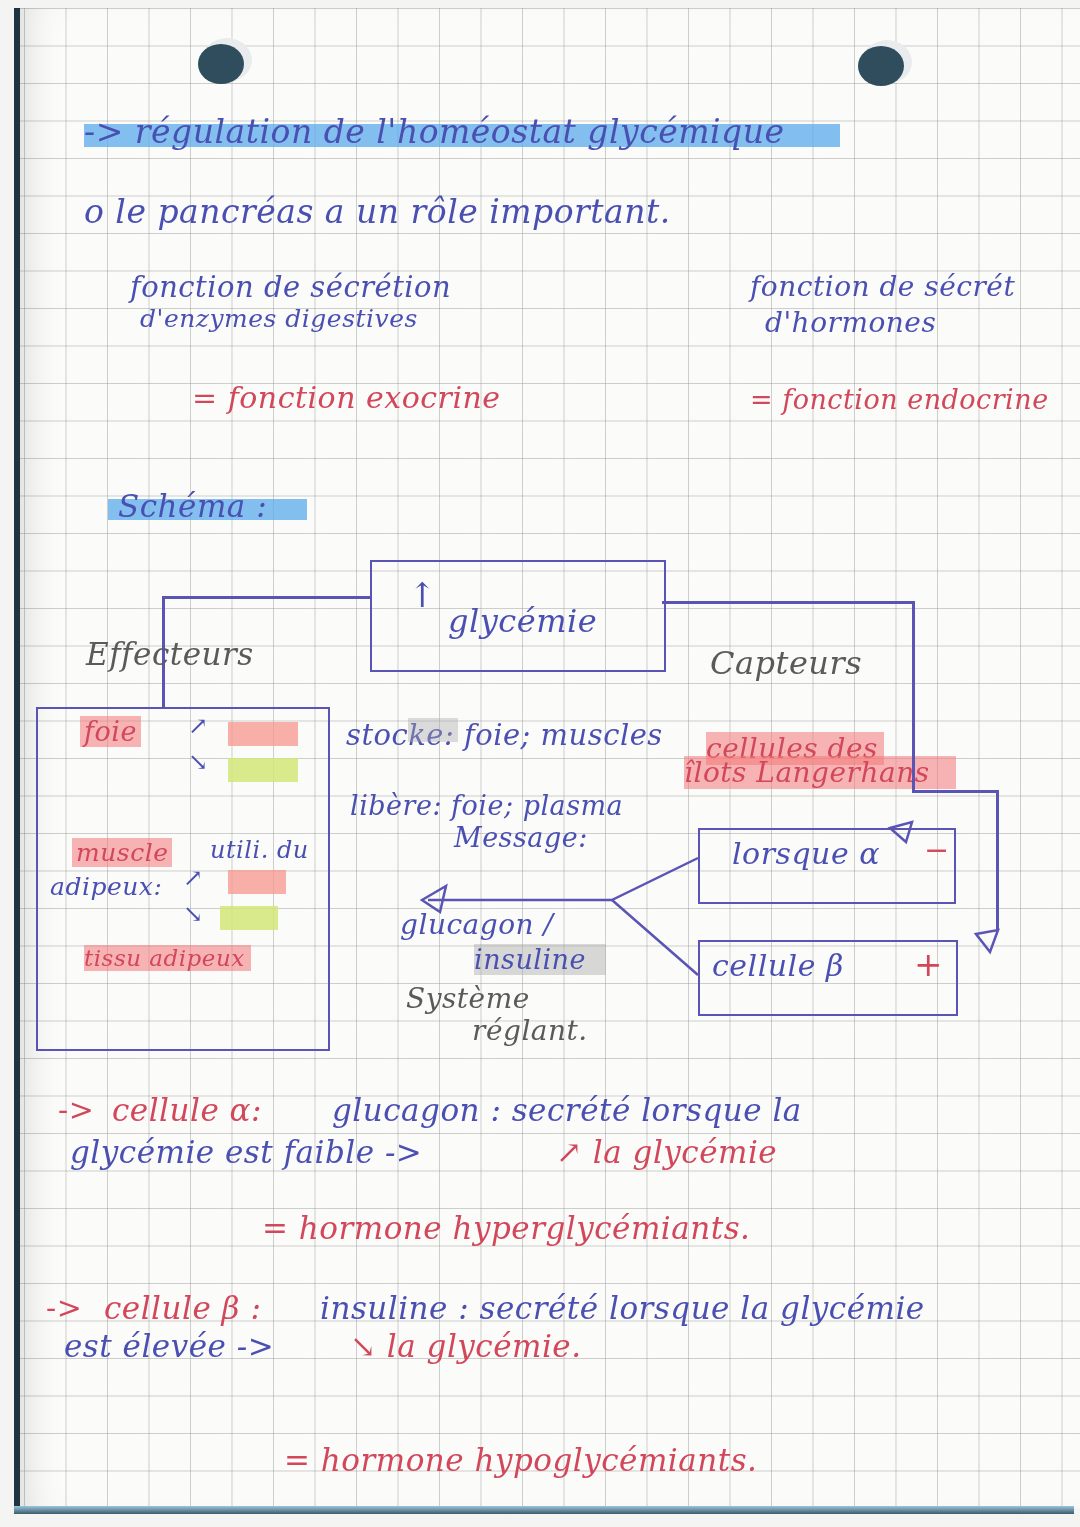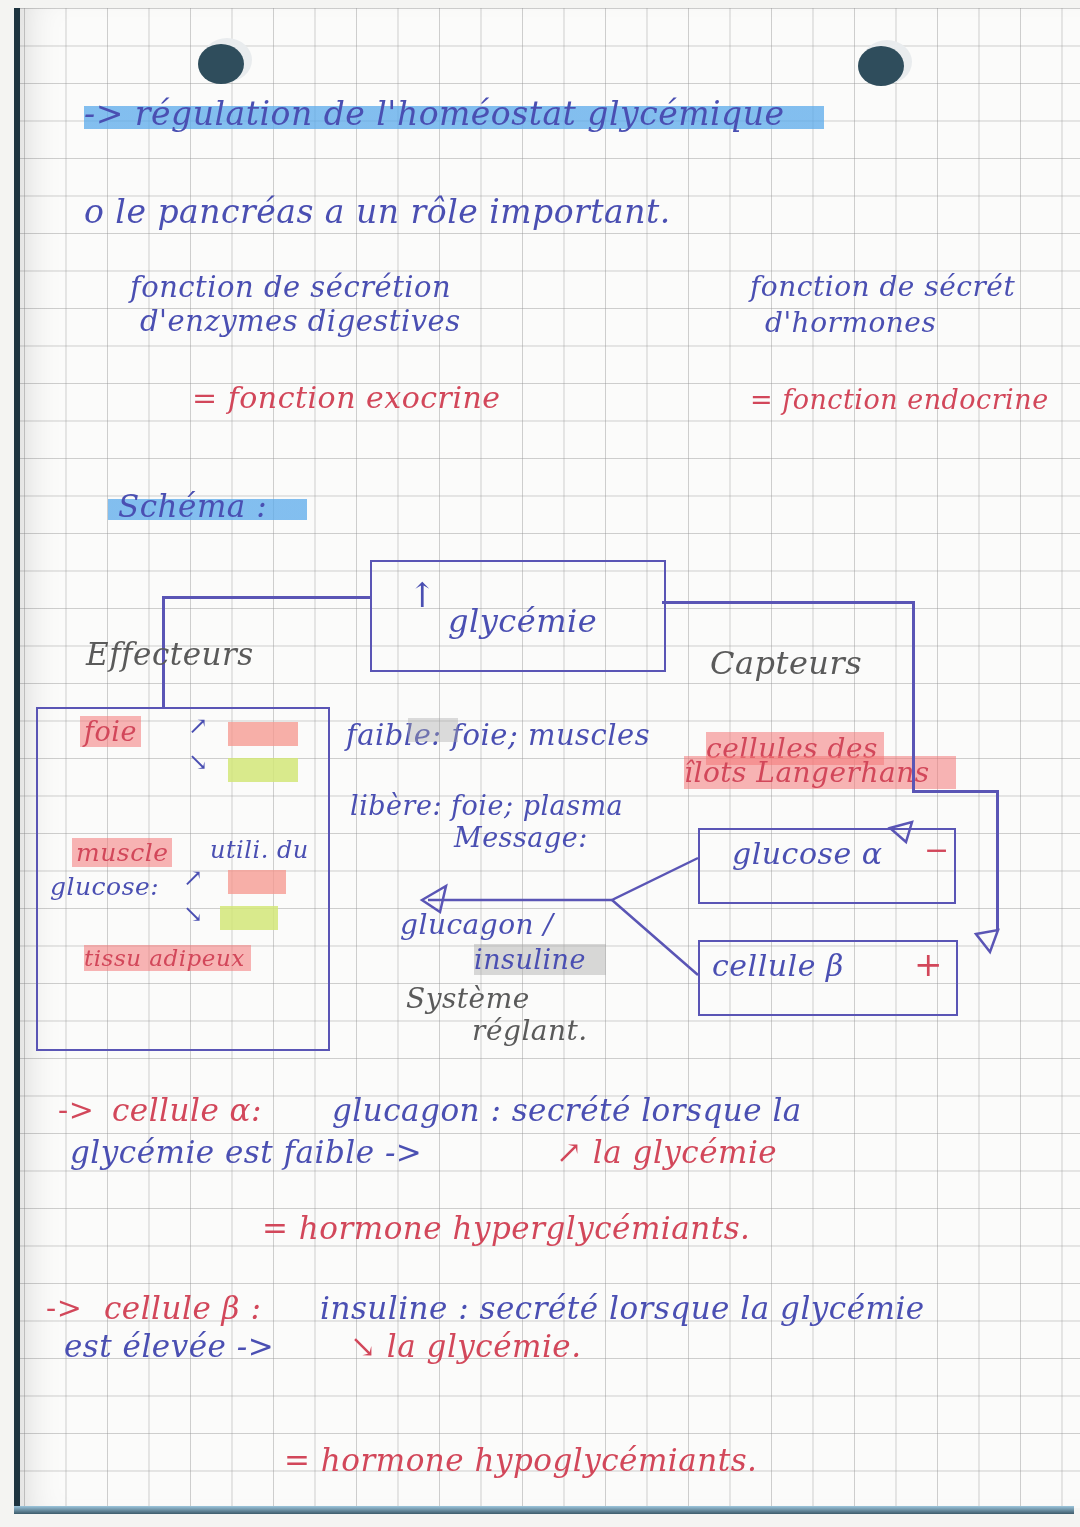--- a/index.html
+++ b/index.html
@@ -49,25 +49,25 @@
 </style>
 </head>
 <body>
 
 <div class="page"></div>
 <div class="bottom-edge"></div>
 
 <div class="hole" style="left:198px; top:44px;"></div>
 <div class="hole" style="left:858px; top:46px;"></div>
 
-<div class="hw blue hl-blue" style="left:84px; top:94px; font-size:33px; padding-right:40px;">-&gt; régulation de l'homéostat glycémique</div>
+<div class="hw blue hl-blue" style="left:84px; top:112px; font-size:33px; padding-right:56px;">-&gt; régulation de l'homéostat glycémique</div>
 <div class="hw blue" style="left:84px; top:192px; font-size:33px;">o le pancréas a un rôle important.</div>
 
 <div class="hw blue" style="left:130px; top:270px; font-size:29px;">fonction de sécrétion</div>
-<div class="hw blue" style="left:140px; top:304px; font-size:29px;">d'enzymes digestives</div>
+<div class="hw blue" style="left:140px; top:304px; font-size:25px;">d'enzymes digestives</div>
 <div class="hw red" style="left:192px; top:380px; font-size:30px;">= fonction exocrine</div>
 
 <div class="hw blue" style="left:750px; top:270px; font-size:28px;">fonction de sécrét</div>
 <div class="hw blue" style="left:765px; top:306px; font-size:28px;">d'hormones</div>
 <div class="hw red" style="left:750px; top:384px; font-size:27px;">= fonction endocrine</div>
 
 <div class="hw blue hl-blue" style="left:108px; top:488px; font-size:31px; padding:0 40px 0 10px;">Schéma :</div>
 
 <div class="box" style="left:370px; top:560px; width:292px; height:108px;"></div>
 <div class="hw blue" style="left:408px; top:575px; font-size:34px; font-style:normal;">↑</div>
@@ -85,41 +85,41 @@
 <div class="box" style="left:36px; top:707px; width:290px; height:340px;"></div>
 
 <div class="hw red hl-red" style="left:80px; top:716px; font-size:27px; padding:0 4px;">foie</div>
 <div class="hw blue" style="left:188px; top:712px; font-size:24px; font-style:normal;">↗</div>
 <div class="hw blue" style="left:188px; top:748px; font-size:24px; font-style:normal;">↘</div>
 <div class="swatch sw-red" style="left:228px; top:722px;"></div>
 <div class="swatch sw-green" style="left:228px; top:758px;"></div>
 
 <div class="hw red hl-red" style="left:72px; top:838px; font-size:25px; padding:0 4px;">muscle</div>
 <div class="hw blue" style="left:210px; top:836px; font-size:24px;">utili. du</div>
-<div class="hw blue" style="left:50px; top:872px; font-size:25px;">glucose:</div>
+<div class="hw blue" style="left:50px; top:872px; font-size:25px;">adipeux:</div>
 <div class="hw blue" style="left:183px; top:864px; font-size:24px; font-style:normal;">↗</div>
 <div class="hw blue" style="left:183px; top:900px; font-size:24px; font-style:normal;">↘</div>
 <div class="swatch sw-red" style="left:228px; top:870px; width:58px;"></div>
 <div class="swatch sw-green" style="left:220px; top:906px; width:58px;"></div>
 <div class="hw red hl-red" style="left:84px; top:945px; font-size:23px; padding-right:6px;">tissu adipeux</div>
 
-<div class="hw blue" style="left:346px; top:718px; font-size:29px;">faible: foie; muscles</div>
+<div class="hw blue" style="left:346px; top:718px; font-size:29px;">stocke: foie; muscles</div>
 <div class="swatch" style="left:408px; top:718px; width:50px; height:24px; background:rgba(170,170,170,0.4);"></div>
 <div class="hw blue" style="left:350px; top:790px; font-size:27px;">libère: foie; plasma</div>
 <div class="hw blue" style="left:454px; top:822px; font-size:27px;">Message:</div>
 
 <div class="hw red hl-red" style="left:706px; top:720px; font-size:28px; padding-right:6px;margin-top:12px;">cellules des</div>
 <div class="hw red hl-red" style="left:684px; top:756px; font-size:28px; padding-right:26px;">îlots Langerhans</div>
 
 <div class="line" style="left:912px; top:730px; width:2.5px; height:60px;"></div>
 <div class="line" style="left:912px; top:790px; width:86px; height:2.5px;"></div>
 <div class="line" style="left:996px; top:790px; width:2.5px; height:140px;"></div>
 
 <div class="box" style="left:698px; top:828px; width:254px; height:72px;"></div>
-<div class="hw blue" style="left:732px; top:836px; font-size:30px;">glucose α</div>
+<div class="hw blue" style="left:732px; top:836px; font-size:30px;">lorsque α</div>
 <div class="hw red" style="left:924px; top:832px; font-size:30px; font-style:normal;">−</div>
 
 <div class="box" style="left:698px; top:940px; width:256px; height:72px;"></div>
 <div class="hw blue" style="left:712px; top:948px; font-size:30px;text-align:center;">cellule β</div>
 <div class="hw red" style="left:914px; top:944px; font-size:34px; font-style:normal;">+</div>
 
 <svg width="1080" height="1527" style="left:0;top:0;">
 
   <polyline points="698,858 612,900 698,975" fill="none" stroke="#5a55b5" stroke-width="2.5"></polyline>
   <line x1="612" y1="900" x2="428" y2="900" stroke="#5a55b5" stroke-width="2.5"></line>

